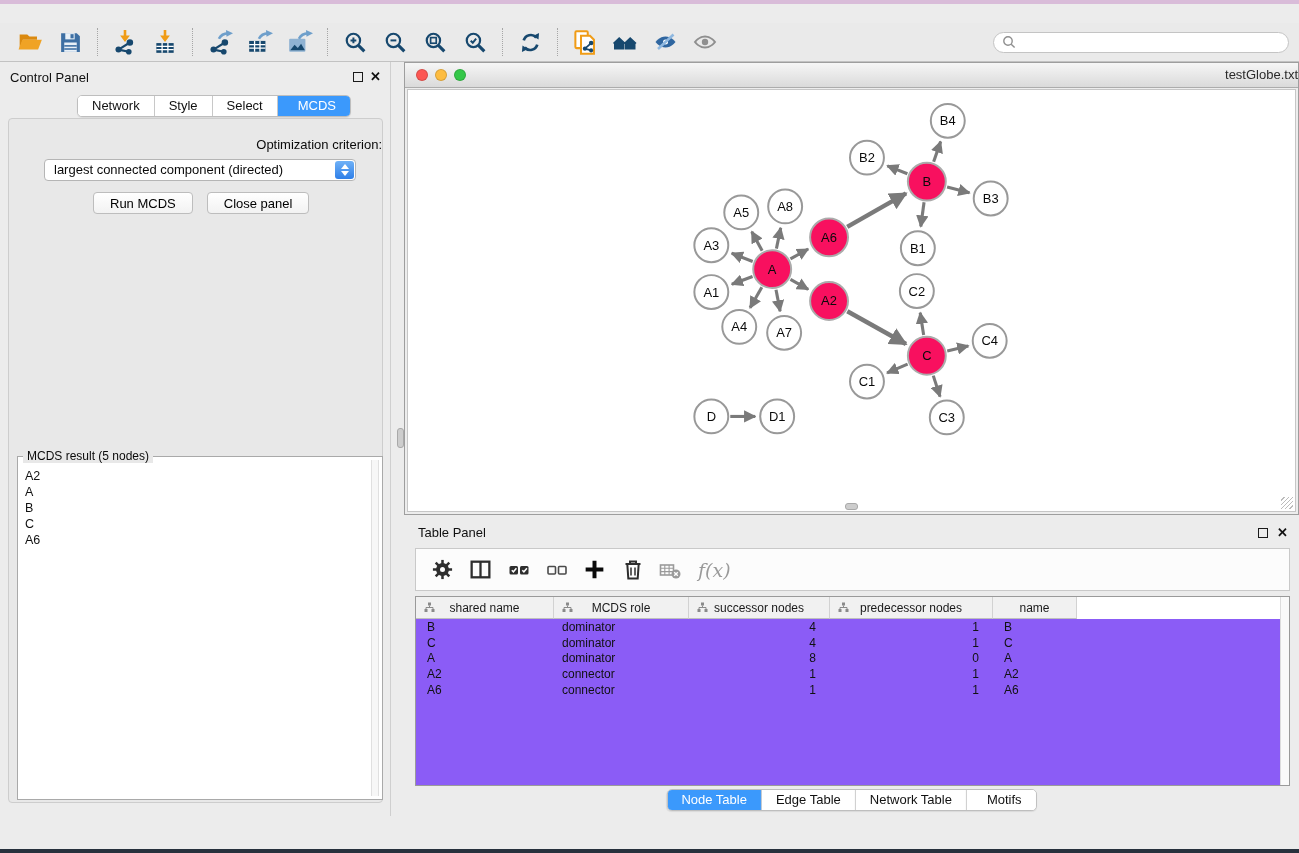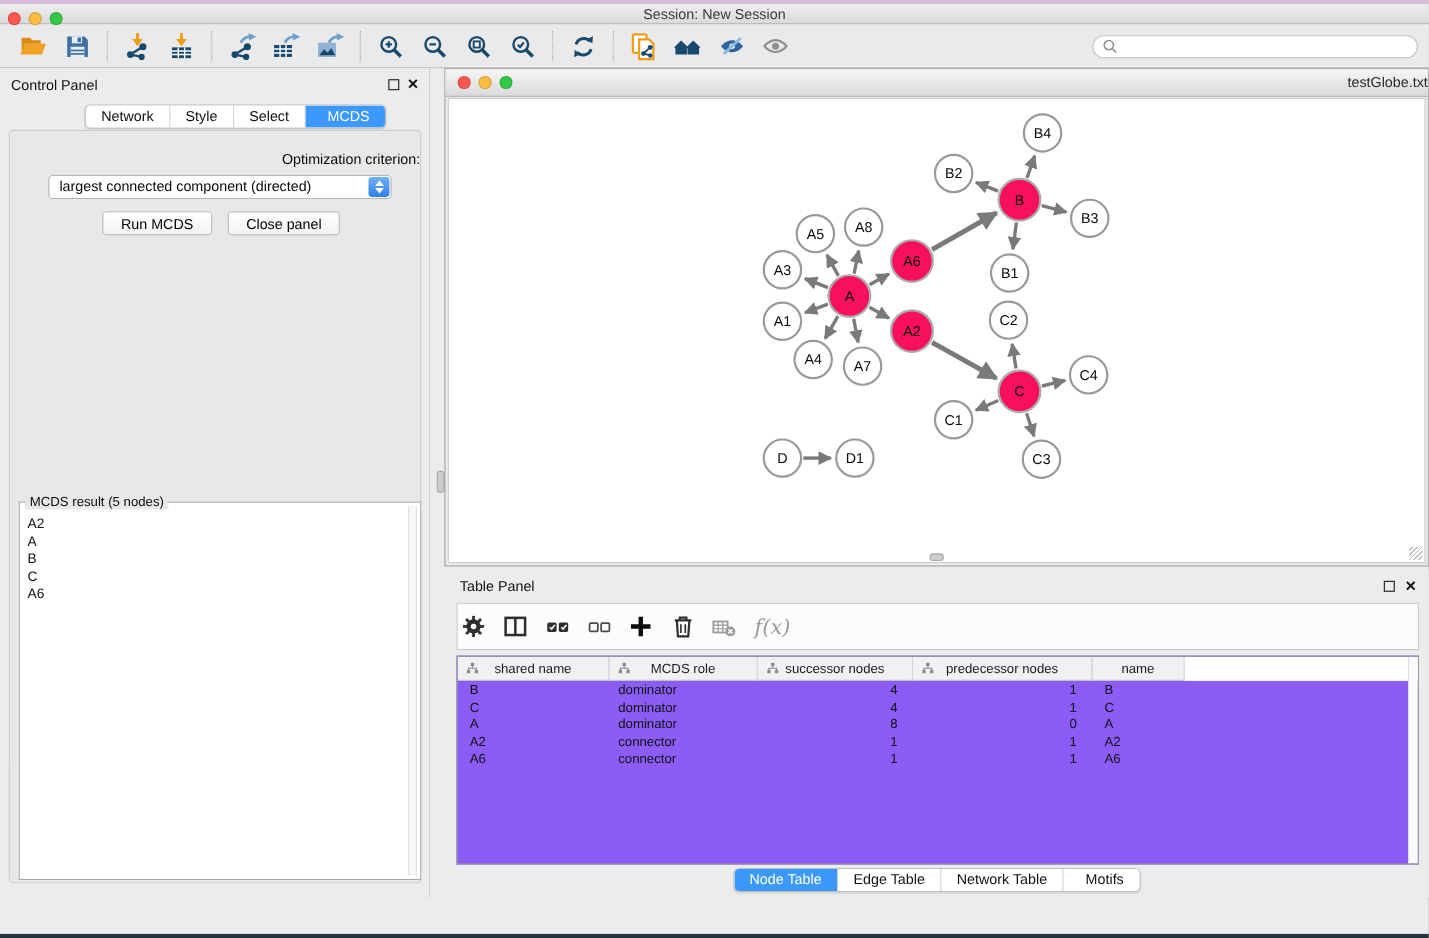--- a/index.html
+++ b/index.html
@@ -83,21 +83,21 @@
   .thumb-left { position:absolute; left:397px; top:428px; width:7px; height:20px; background:#CDCDCD;
                 border:1px solid #A9A9A9; border-radius:3px; }
   .thumb-bottom { position:absolute; left:845px; top:503px; width:13px; height:7px; background:#CDCDCD;
                   border:1px solid #A9A9A9; border-radius:3px; }
 
   
   .table-panel { position:absolute; left:404px; top:518px; width:895px; height:298px; background:#ECECEC; }
   .tp-title { position:absolute; left:14px; top:7px; font-size:13px; }
   .tp-float { right:31px; top:10px; } .tp-close { right:11px; top:9px; }
   .tp-toolbar { position:absolute; left:11px; right:9px; top:30px; height:43px; background:#FCFCFC;
-                border:1px solid #C9C9C9; display:flex; align-items:center; gap:9px; }
+                border:1px solid #C9C9C9; display:flex; align-items:center; padding-left:12px; gap:9px; }
   .tp-btn { width:29px; height:30px; border:none; background:none; display:flex; align-items:center;
             justify-content:center; cursor:pointer; }
   .fx-label { font-family:"DejaVu Serif", serif; font-style:italic; font-size:19px; color:#9A9A9A;
               margin-left:4px; cursor:default; }
   .tp-table { position:absolute; left:11px; right:9px; top:78px; height:190px; background:#8b5cf6;
               border:1px solid #9A9A9A; overflow:hidden; }
   .tp-head { display:flex; height:22px; }
   .th { position:relative; background:#F1F1F1; border-bottom:1px solid #BFBFBF; border-right:1px solid #D2D2D2;
         font-size:12px; color:#1A1A1A; display:flex; align-items:center; justify-content:center; }
   .th .colicon { position:absolute; left:8px; top:5px; }
@@ -120,28 +120,20 @@
                 background:#FDFDFD; border:1px solid #B5B5B5; border-radius:3px; display:flex;
                 align-items:center; gap:6px; font-size:12px; cursor:pointer; font-family:"Liberation Sans", sans-serif; }
   .memory-dot { width:12px; height:12px; border-radius:50%; background:#1FA33C; }
 </style>
 </head>
 <body>
 
 <div id="root">
   <div class="desktop-top"></div>
 
-  <div class="titlebar">
-    <div class="lights">
-      <span class="light l-red"></span>
-      <span class="light l-yellow"></span>
-      <span class="light l-green"></span>
-    </div>
-    <div class="title">Session: New Session</div>
-  </div>
 
   <div class="toolbar">
     <div id="tb-icons" style="display:flex;align-items:center;">
         <button class="tbtn">
           <span style="display: flex;">
             <svg width="27" height="26" viewBox="0 0 24 24">
               <path d="M2 5h7l2 2h7v3H5L2 18z" fill="#DB8A10"></path>
               <path d="M4.5 10h18l-3.5 9H1z" fill="#F0A325"></path>
             </svg>
           </span>

